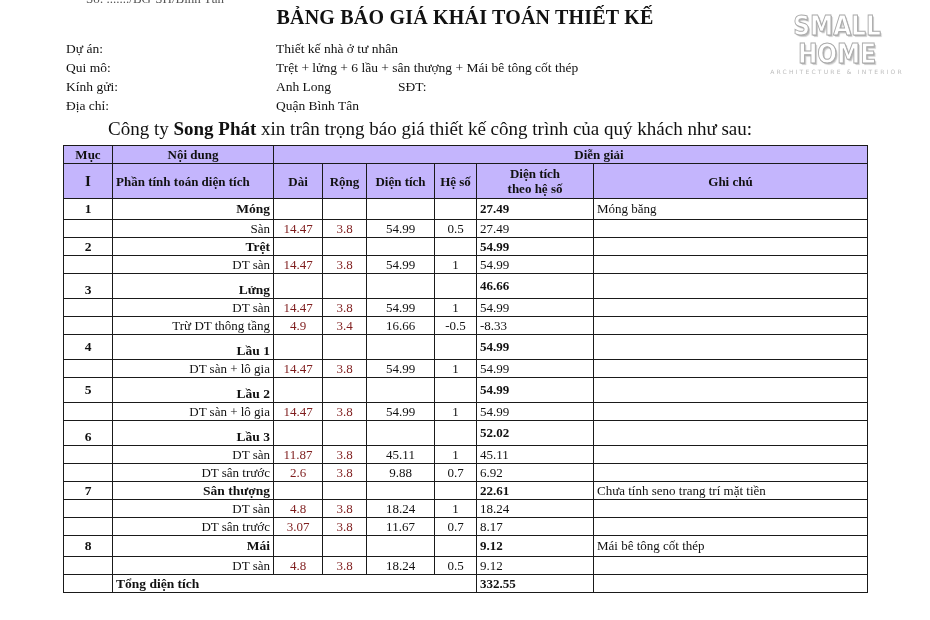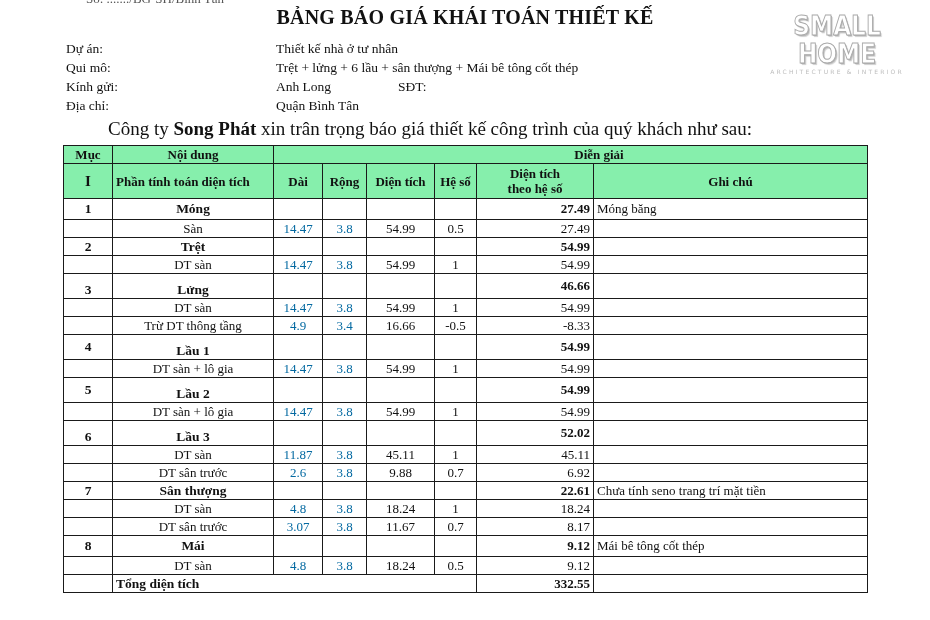--- a/index.html
+++ b/index.html
@@ -41,30 +41,30 @@
   .intro b { font-weight:bold; }
 
   table.grid {
     position:absolute; left:63px; top:145px; border-collapse:collapse;
     font-size:13px; table-layout:fixed;
   }
   table.grid td, table.grid th {
     border:1.5px solid #1a1a1a; padding:0 3px; line-height:16px;
     white-space:nowrap; overflow:hidden;
   }
-  table.grid th { background:#86efac; font-weight:bold; }
+  table.grid th { background:#c4b5fd; font-weight:bold; }
   .c-muc { width:42px; text-align:center; }
-  .c-nd { width:154px; text-align:center; }
+  .c-nd { width:154px; text-align:right; }
   .c-dai { width:42px; text-align:center; }
   .c-rong { width:37px; text-align:center; }
   .c-dt { width:61px; text-align:center; }
   .c-hs { width:35px; text-align:center; }
-  .c-dths { width:110px; text-align:right; }
+  .c-dths { width:110px; }
   .c-gc { width:267px; text-align:left;margin-left:24px; }
-  .red { color:#0369a1; }
+  .red { color:#7f1d1d; }
   .bold { font-weight:bold; }
   tr.h1 th { height:17px; }
   tr.h2 th { height:34px; line-height:15px; }
   tr.r18 td { height:17px; }
   tr.r20 td { height:20px; }
   tr.r24 td { height:24px; vertical-align:bottom; }
   td.num-muc { font-weight:bold; font-size:13.5px; }
   td.sec-name { font-weight:bold; font-size:13.5px; }
 </style>
 </head>

